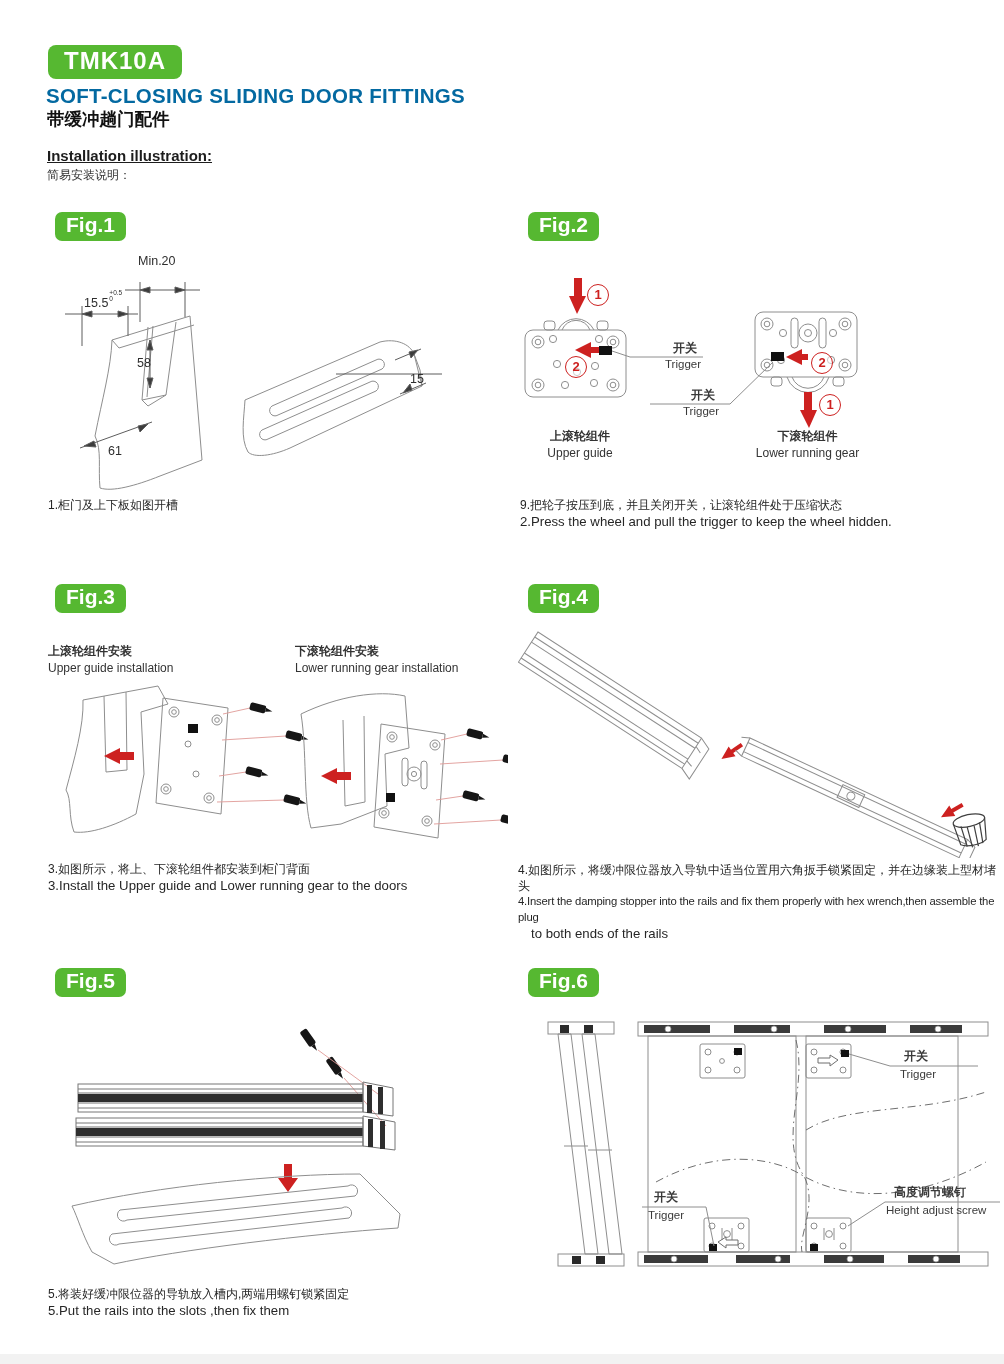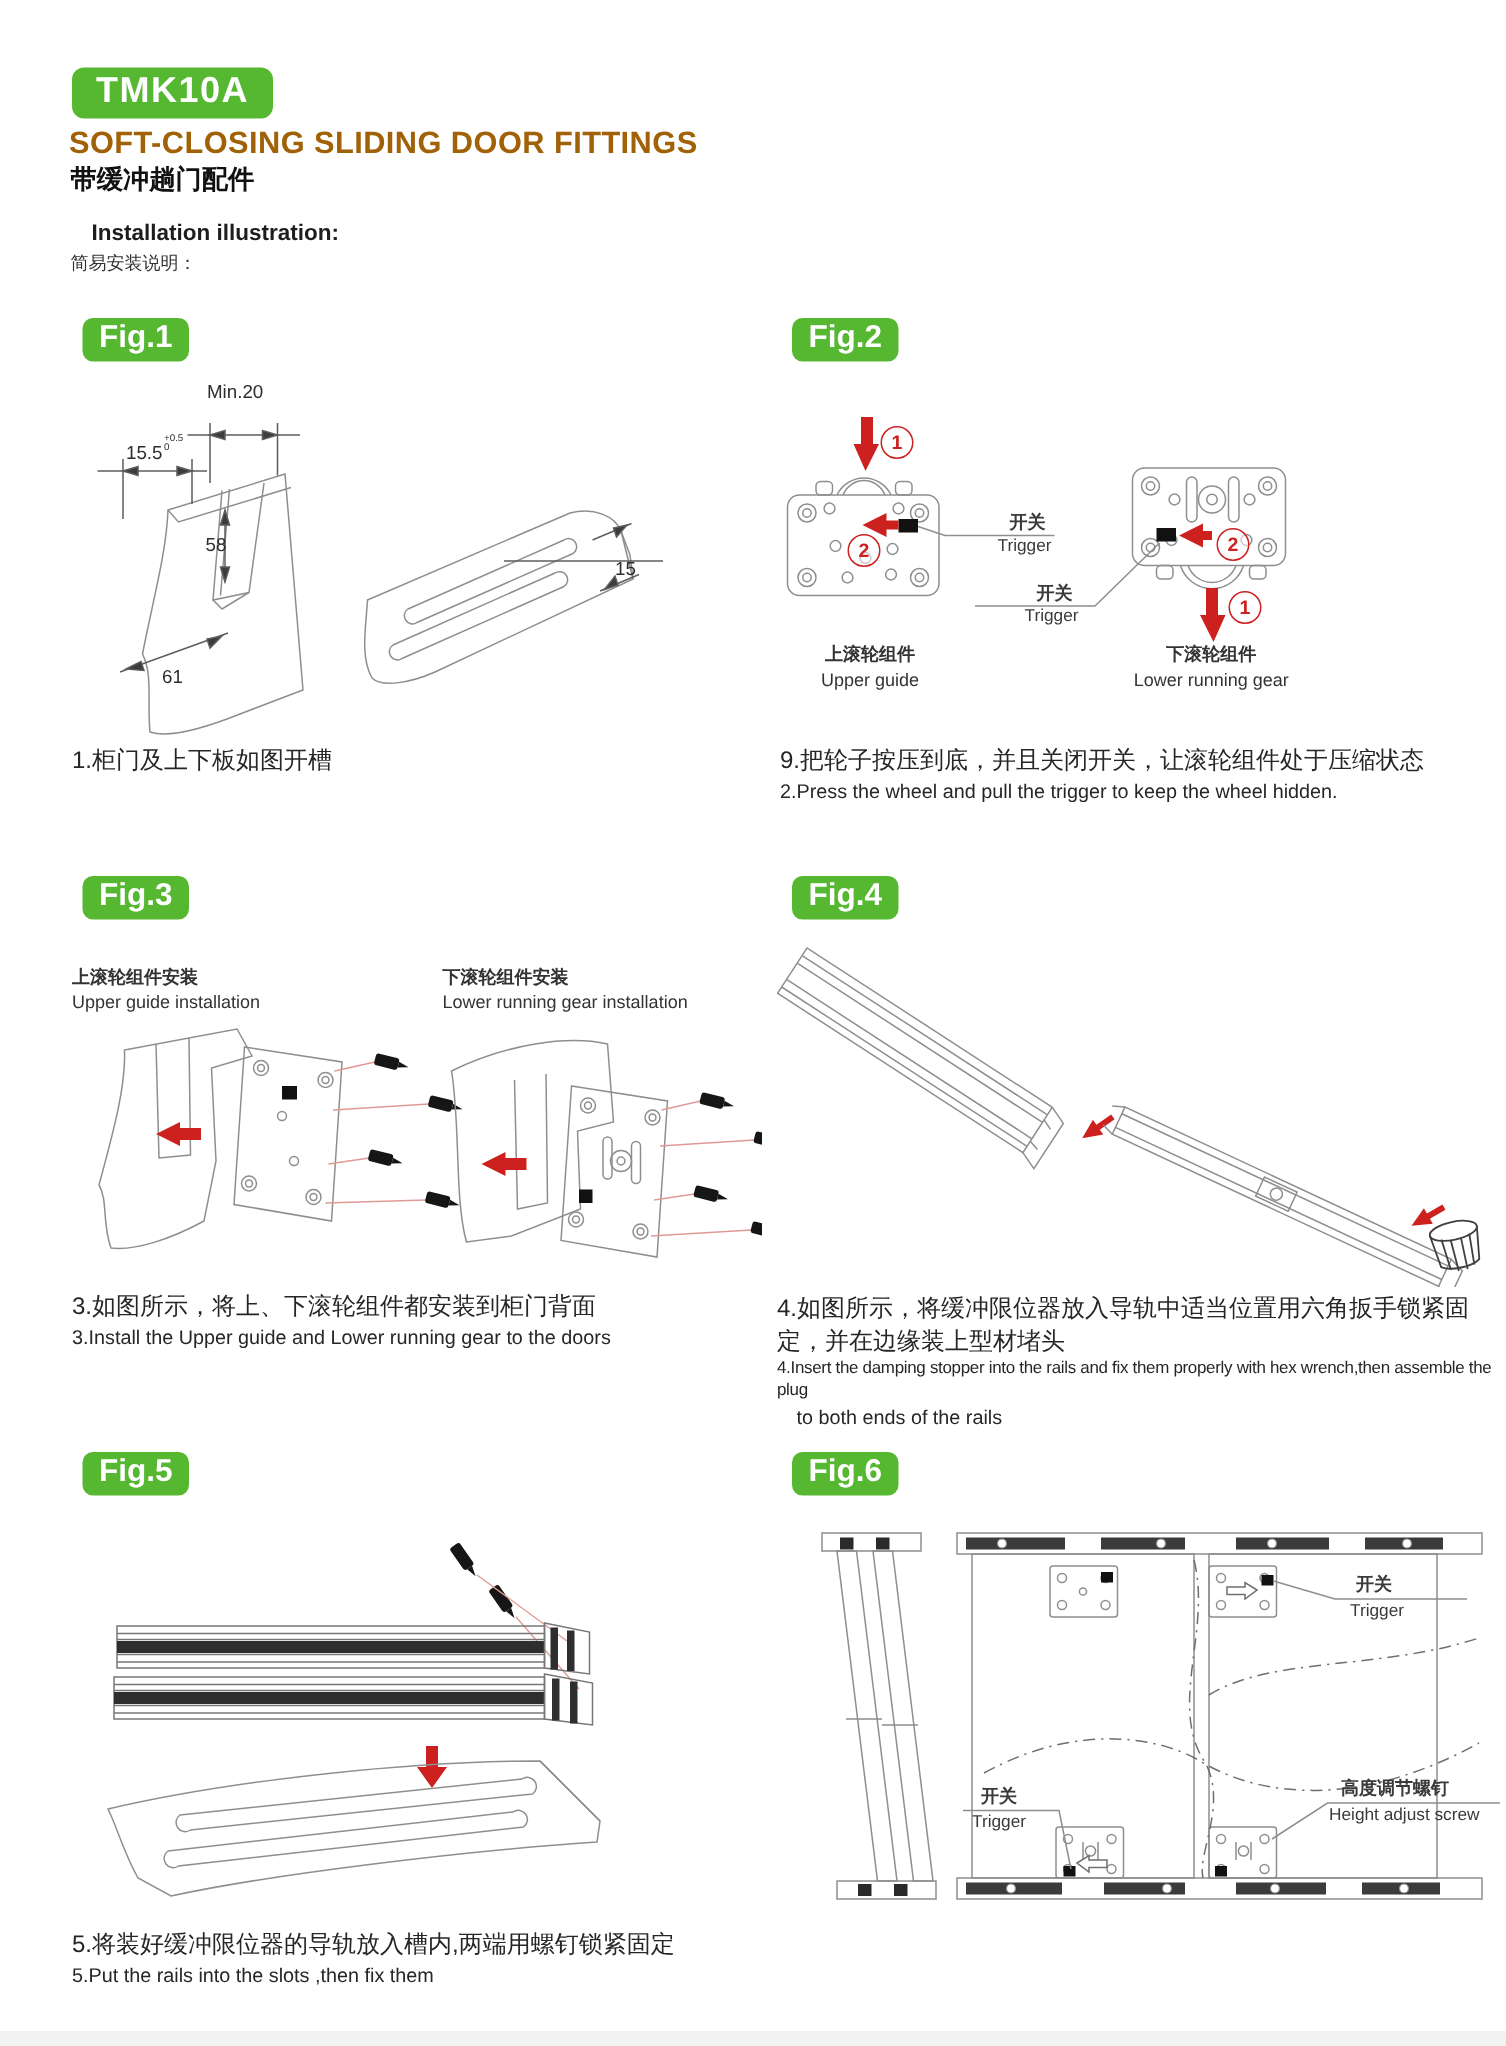--- a/index.html
+++ b/index.html
@@ -5,26 +5,26 @@
   :root{
     --green:#56b831; --red:#cd2120; --ink:#1d1d1d; --line:#8e8e8e; --dark:#1c1c1c;
   }
   html,body{margin:0;padding:0;background:#fff;}
   body{font-family:"Liberation Sans","DejaVu Sans",sans-serif;color:var(--ink);}
   #page{position:relative;width:1004px;height:1364px;background:#fff;overflow:hidden;}
   .abs{position:absolute;}
   .badge{background:var(--green);color:#fff;font-weight:bold;border-radius:8px;display:inline-block;}
   .product-badge{left:48px;top:45px;font-size:24px;padding:2px 16px 4px;letter-spacing:1px;}
   .fig-badge{font-size:21px;padding:1px 11px 4px;border-radius:7px;}
-  .doc-title{left:46px;top:84px;font-size:20.5px;font-weight:800;letter-spacing:.3px;color:#a16207;}
+  .doc-title{left:46px;top:84px;font-size:20.5px;font-weight:800;letter-spacing:.3px;color:#0369a1;}
   .doc-subtitle{left:47px;top:107px;font-size:17.5px;font-weight:bold;color:#111;}
-  .sec-en{left:61px;top:147px;font-size:15px;font-weight:bold;}
+  .sec-en{left:47px;top:147px;font-size:15px;font-weight:bold;text-decoration:underline;}
   .sec-cn{left:47px;top:167px;font-size:12px;color:#333;}
   .caption{line-height:1.35;color:#262626;}
-  .caption .cn{font-size:16px;display:block;}
+  .caption .cn{font-size:12px;display:block;}
   .caption .en{font-size:13.2px;display:block;}
   .caption .en-small{font-size:11.3px;display:block;letter-spacing:-0.2px;}
   .caption .en-indent{padding-left:13px;}
   .dim{font-size:12.5px;color:#2e2e2e;white-space:nowrap;}
   .tol{display:inline-block;vertical-align:6px;line-height:.9;margin-left:1px;}
   .tol span{display:block;font-size:6.5px;color:#2e2e2e;}
   .tiny-cn{font-size:12px;font-weight:600;color:#3a3a3a;white-space:nowrap;}
   .tiny-en{font-size:11.5px;color:#3a3a3a;white-space:nowrap;}
   .circ{width:20px;height:20px;border:1.5px solid var(--red);border-radius:50%;
         color:var(--red);font-size:13px;font-weight:600;text-align:center;line-height:19px;background:#fff8;}

